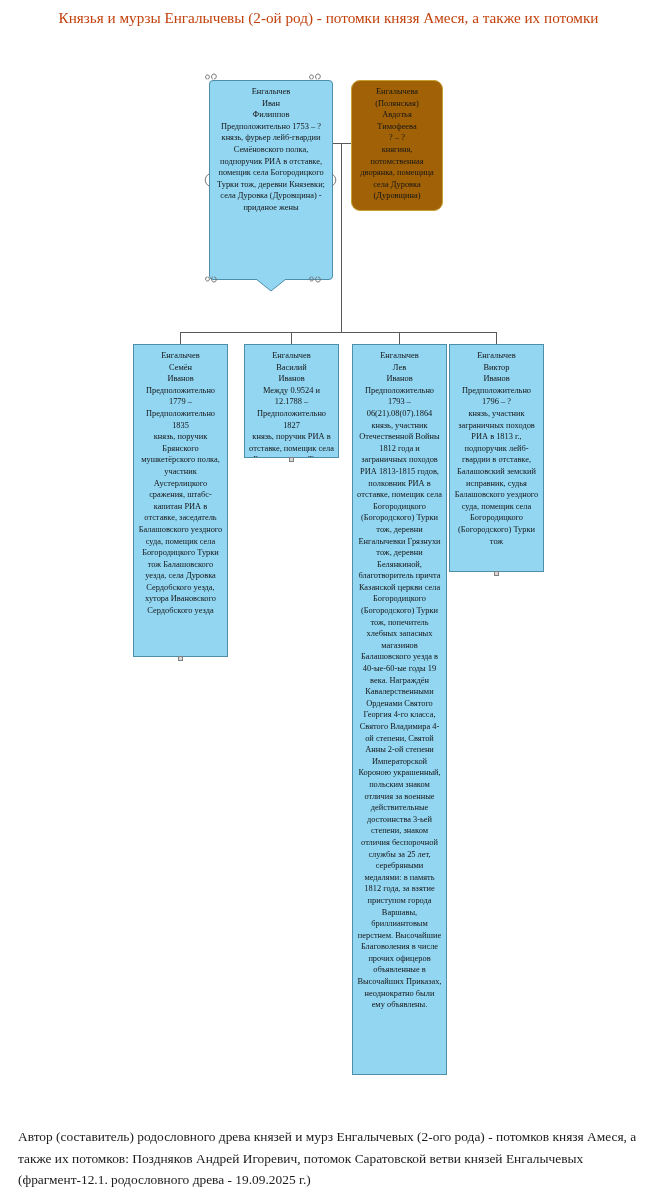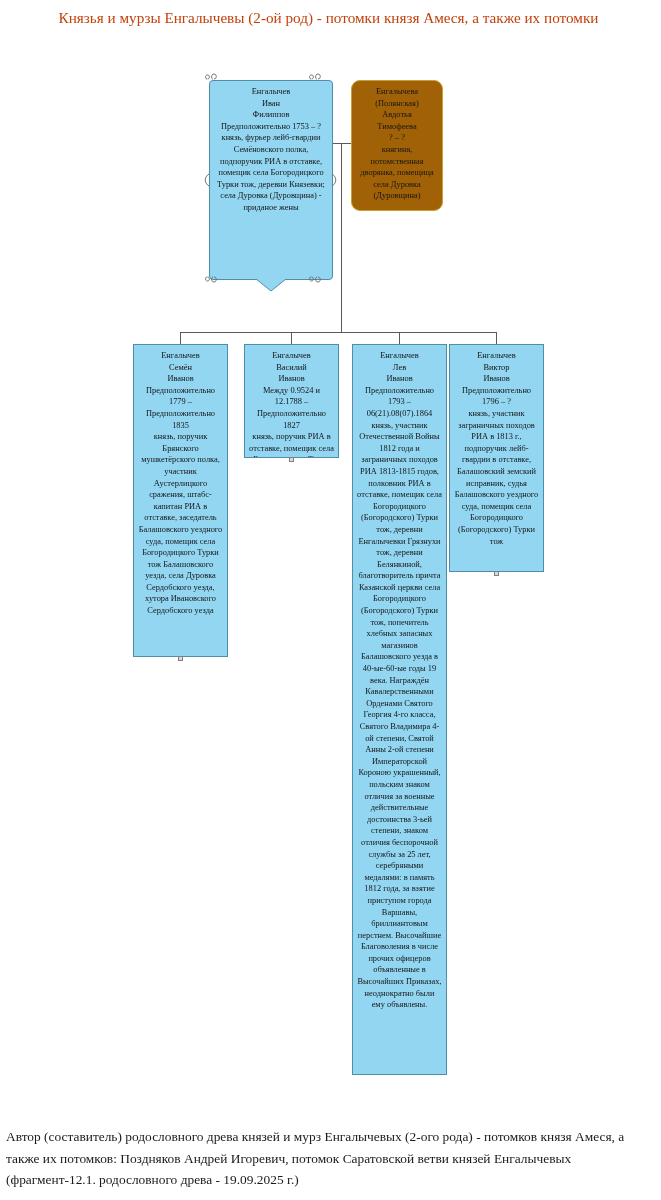--- a/index.html
+++ b/index.html
@@ -93,21 +93,21 @@
     width: 5px;
     height: 5px;
     background: #d9d9d9;
     border: 1px solid #808080;
     box-sizing: border-box;
   }
 
   
   .footer {
     position: absolute;
-    left: 6px;
+    left: 18px;
     top: 1126px;
     width: 628px;
     font-size: 13.4px;
     line-height: 21.5px;
     color: #1a1a1a;
     text-align: left;
   }
 </style>
 </head>
 <body>

